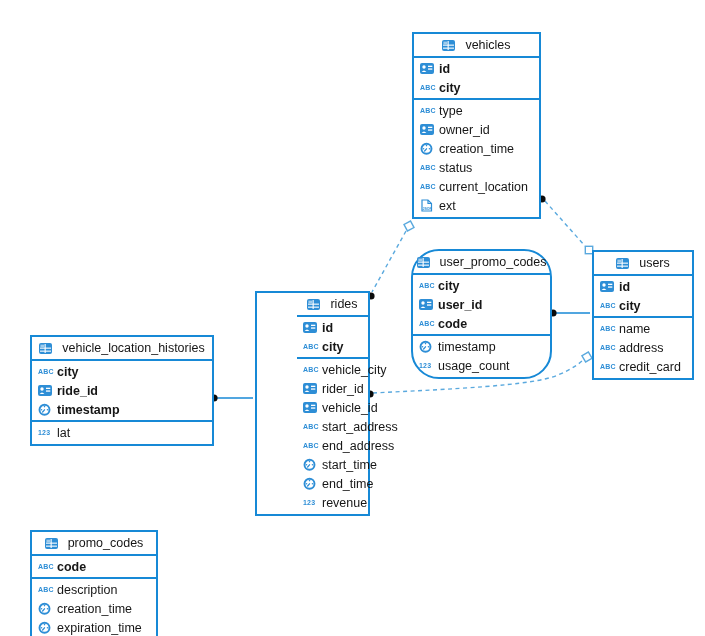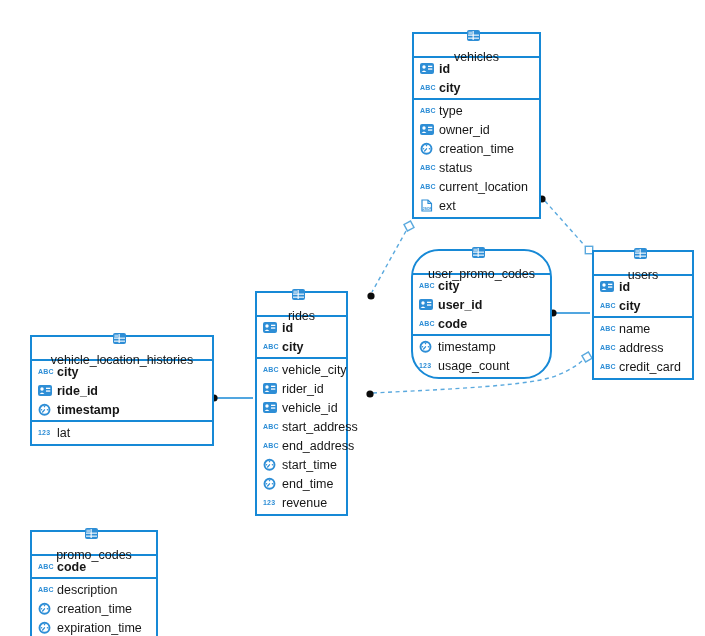--- a/index.html
+++ b/index.html
@@ -6,21 +6,21 @@
     --blue:#1789d6;
     --icon-blue:#2e8ed6;
     --dash-blue:#5aa9de;
     --ink:#161616;
   }
   html,body{margin:0;padding:0;background:#fff;}
   body{font-family:"Liberation Sans",sans-serif;}
   .canvas{position:relative;width:705px;height:636px;background:#fff;overflow:hidden;}
   svg.links{position:absolute;left:0;top:0;z-index:0;}
   .table{position:absolute;z-index:1;background:#fff;border:2px solid var(--blue);color:var(--ink);box-sizing:border-box;}
-  .t-header{height:22px;display:flex;align-items:center;justify-content:center;gap:5px;border-bottom:2px solid var(--blue);font-size:12.5px;white-space:nowrap;padding:0 4px;flex-direction:column;}
+  .t-header{height:22px;display:flex;align-items:center;justify-content:center;gap:5px;border-bottom:2px solid var(--blue);font-size:12.5px;white-space:nowrap;padding:0 4px;}
   .t-keys{border-bottom:2px solid var(--blue);padding:1px 0;}
   .t-cols{padding:1px 0 2px 0;}
   .row{height:19px;display:flex;align-items:center;padding:0 6px;white-space:nowrap;font-size:12.5px;}
   .t-keys .row .f-label{font-weight:bold;}
   .f-icon{flex:0 0 19px;width:19px;display:flex;align-items:center;justify-content:flex-start;}
   .glyph-text{color:var(--icon-blue);font-weight:bold;font-size:7px;letter-spacing:.2px;line-height:1;}
 </style>
 </head>
 <body>
 
@@ -235,21 +235,21 @@
           <span class="f-label">address</span>
         </div>
         <div class="row">
           <span class="f-icon">
             <span class="glyph-text">ABC</span>
           </span>
           <span class="f-label">credit_card</span>
         </div>
       </div>
     </div>
-    <div class="table" style="left: 255px; top: 291px; width: 93px;">
+    <div class="table" style="left: 255px; top: 291px; width: 115px; padding-left: 40px;">
       <div class="t-header">
         <span class="f-icon" style="flex: 0 0 18px;">
           <svg width="13" height="11" viewBox="0 0 13 11">
             <rect x="0" y="0" width="13" height="11" rx="2" fill="#2e8ed6"></rect>
             <rect x="1.4" y="1.6" width="3.8" height="2.6" fill="rgba(255,255,255,.55)"></rect>
             <rect x="1" y="4.6" width="11" height="1.1" fill="#fff"></rect>
             <rect x="5.6" y="1" width="1.1" height="9" fill="#fff"></rect>
             <rect x="1" y="7.6" width="11" height="1.1" fill="#fff"></rect>
           </svg>
         </span>

